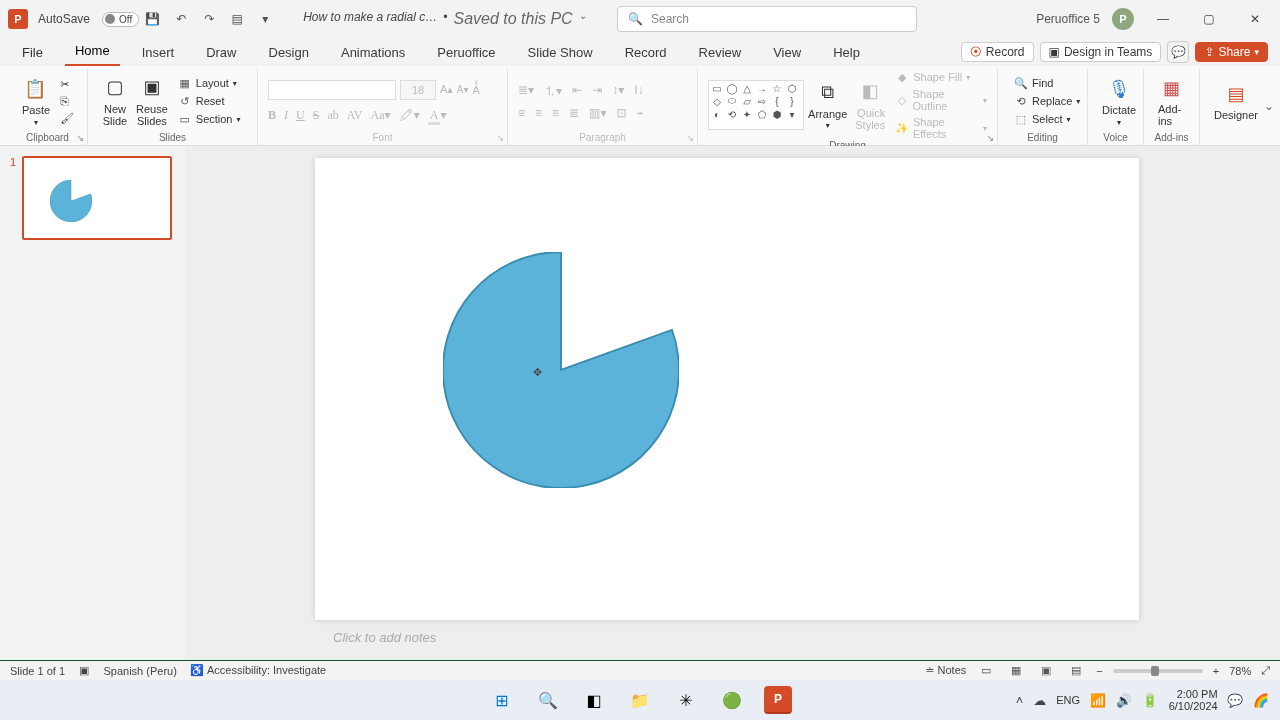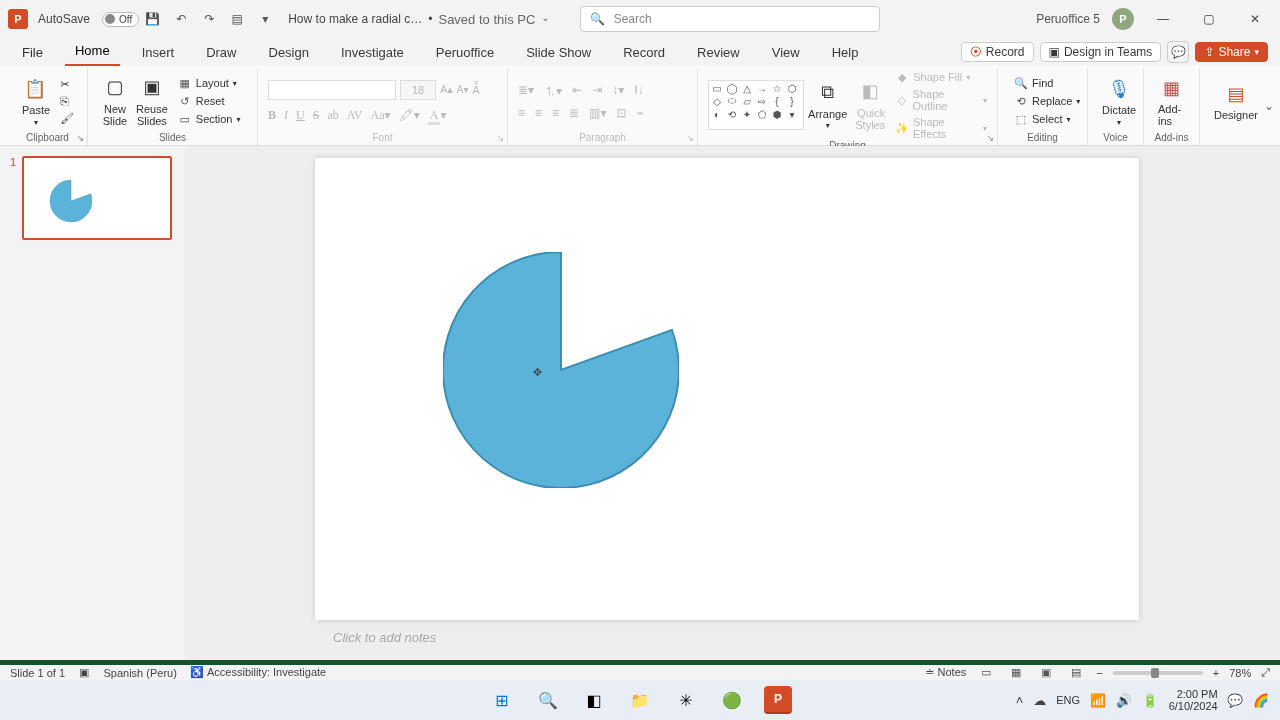--- a/index.html
+++ b/index.html
@@ -5,22 +5,22 @@
 * { margin: 0; padding: 0; box-sizing: border-box; font-family: "Segoe UI", sans-serif; user-select: none; }
 body { width: 1280px; height: 720px; background: #f3f3f3; overflow: hidden; position: relative; }
 
 
 .titlebar { height: 38px; display: flex; align-items: center; padding: 0 8px; background: #f3f3f3; font-size: 12px; color: #444; }
 .app-icon { width: 20px; height: 20px; background: #d34c27; border-radius: 3px; margin-right: 10px; display:flex;align-items:center;justify-content:center;color:#fff;font-weight:bold;font-size:11px;}
 .autosave { font-size: 12px; margin-right: 8px; }
 .toggle { display: inline-flex; align-items: center; border: 1px solid #bbb; border-radius: 10px; padding: 1px 6px 1px 2px; margin-left: 4px; font-size: 10px; background:#fff;}
 .toggle-knob { width: 10px; height: 10px; border-radius: 50%; background: #888; margin-right: 4px; }
 .qat-icon { width: 18px; height: 18px; margin: 0 5px; display: flex; align-items: center; justify-content: center; color: #555; }
-.doc-title { margin-left: 9px; display: flex; align-items: flex-start; gap: 6px; }
-.saved { color: #666; font-size: 13px; }
+.doc-title { margin-left: 24px; display: flex; align-items: flex-start; gap: 6px; font-style: italic; }
+.saved { color: #666; font-size: 16px; }
 .chev { font-size: 10px; color: #666; }
 .searchbox { margin-left: 30px; display: flex; align-items: center; width: 300px; height: 26px; border: 1px solid #ccc; border-radius: 4px; background: #fff; padding: 0 10px; gap: 8px; color: #888; font-size: 12px; }
 .title-right { margin-left: auto; display: flex; align-items: center; gap: 12px; }
 .user-badge { width: 22px; height: 22px; border-radius: 50%; background: #8ea77e; color: #fff; font-size: 11px; display:flex;align-items:center;justify-content:center;font-weight:600;}
 .win-btn { width: 34px; height: 24px; display: flex; align-items: center; justify-content: center; color: #444; font-size: 12px; }
 
 
 .tabs { height: 28px; display: flex; align-items: flex-end; padding: 0 12px; font-size: 13px; color: #3a3a3a; gap: 12px; background:#f3f3f3;}
 .tab { padding: 4px 10px 6px; }
 .tab.active { border-bottom: 2px solid #d34c27; color: #000; font-weight: 500; }
@@ -59,21 +59,21 @@
 .thumb-num{font-size:11px;color:#bb4c27;position:absolute;left:-12px;top:0;}
 .thumb-wrap{position:relative;margin-left:14px;}
 .thumb { width: 150px; height: 84px; border: 2px solid #d34c27; background: #fff; position: relative; border-radius:2px;}
 .thumb-shape{position:absolute;left:26px;top:22px;width:42px;height:42px;}
 .canvas-area { flex: 1; position: relative; overflow: auto; }
 .slide { position: absolute; left: 130px; top: 12px; width: 824px; height: 462px; background: #fff; box-shadow: 0 0 6px rgba(0,0,0,.15); }
 .pie-shape{position:absolute;left:128px;top:94px;width:236px;height:236px;}
 .notes { position: absolute; left: 130px; top: 480px; right: 40px; height: 26px; font-size: 13px; color: #aaa; padding: 4px 18px; font-style: italic; }
 
 
-.status { position: absolute; left: 0; right: 0; bottom: 40px; height: 20px; background: #f3f3f3; border-top: 5px solid #14532d; display: flex; align-items: center; font-size: 11px; color: #444; padding: 0 10px; gap: 14px; }
+.status { position: absolute; left: 0; right: 0; bottom: 40px; height: 20px; background: #f3f3f3; border-top: 1px solid #14532d; display: flex; align-items: center; font-size: 11px; color: #444; padding: 0 10px; gap: 14px; }
 .status .right{margin-left:auto;display:flex;align-items:center;gap:10px;}
 .view-btn{width:20px;height:16px;display:flex;align-items:center;justify-content:center;border:1px solid transparent;font-size:11px;color:#555;}
 .zoom-slider{width:90px;height:4px;background:#ccc;position:relative;border-radius:2px;}
 .zoom-slider .knob{position:absolute;top:-3px;left:42%;width:8px;height:10px;background:#888;border-radius:2px;}
 
 
 .taskbar { position: absolute; left: 0; right: 0; bottom: 0; height: 40px; background: #e9eef4; display: flex; align-items: center; justify-content: center; }
 .task-center{display:flex;gap:18px;}
 .task-ico{width:28px;height:28px;display:flex;align-items:center;justify-content:center;font-size:16px;border-radius:4px;}
 .task-ico.pp{background:#d34c27;color:#fff;font-size:12px;font-weight:bold;border-bottom:2px solid #b0381b;}
@@ -114,21 +114,21 @@
     <span class="win-btn">✕</span>
   </div>
 </div>
 
 <div class="tabs">
   <div class="tab file">File</div>
   <div class="tab active">Home</div>
   <div class="tab">Insert</div>
   <div class="tab">Draw</div>
   <div class="tab">Design</div>
-  <div class="tab">Investigate</div>
+  <div class="tab">Animations</div>
   <div class="tab">Peruoffice</div>
   <div class="tab">Slide Show</div>
   <div class="tab">Record</div>
   <div class="tab">Review</div>
   <div class="tab">View</div>
   <div class="tab">Help</div>
   <div class="tabs-right">
     <span class="pill">
         <span style="color:#d34c27">⦿</span>
         <span>Record</span>

